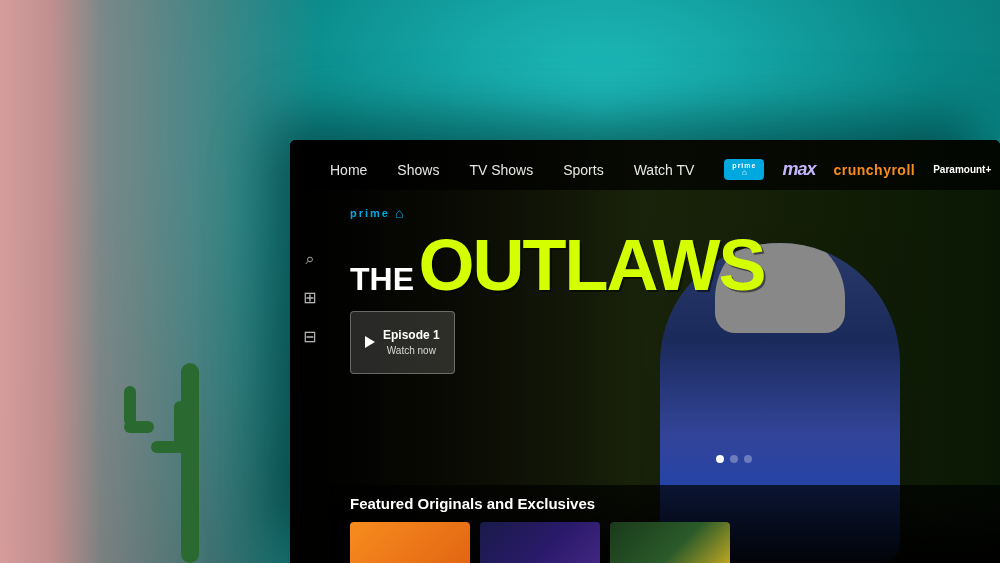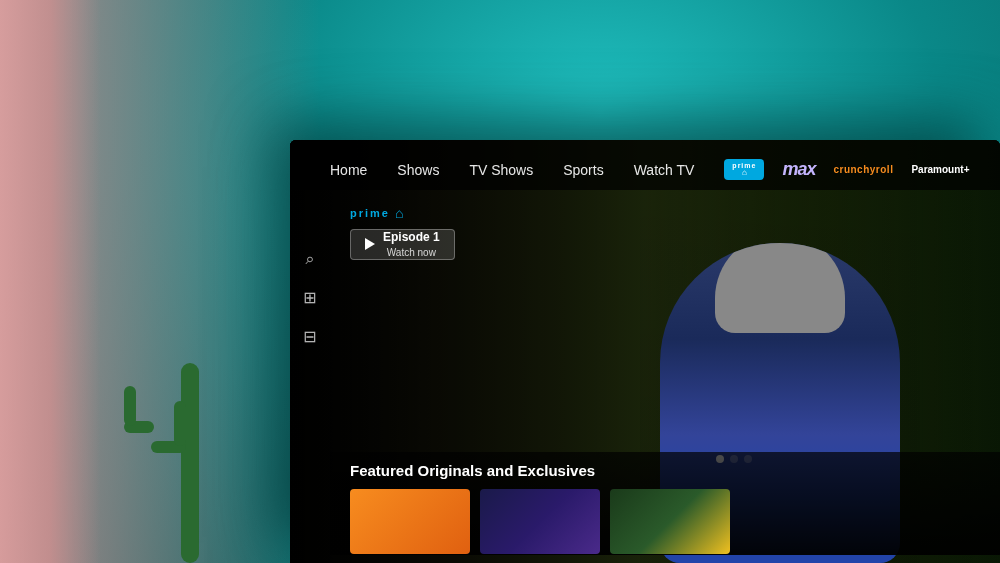--- a/index.html
+++ b/index.html
@@ -231,21 +231,21 @@
     .max-logo {
       color: #c4b5fd;
       font-size: 18px;
       font-weight: 900;
       font-style: italic;
       letter-spacing: -1px;
     }
 
     .crunchyroll-logo {
       color: #f78c1f;
-      font-size: 10px;
+      font-size: 14px;
       font-weight: bold;
       letter-spacing: 0.5px;
     }
 
     .paramount-logo {
       color: #fff;
       font-size: 10px;
       font-weight: 600;
     }
 
@@ -327,21 +327,21 @@
       letter-spacing: 0.5px;
     }
 
     .watch-button {
       display: flex;
       align-items: center;
       gap: 8px;
       background: rgba(255,255,255,0.15);
       border: 1px solid rgba(255,255,255,0.3);
       border-radius: 4px;
-      padding: 0 14px;
+      padding: 16px 14px;
       cursor: pointer;
       width: fit-content;
     }
 
     .play-icon {
       width: 0;
       height: 0;
       border-style: solid;
       border-width: 6px 0 6px 10px;
       border-color: transparent transparent transparent #fff;
@@ -381,24 +381,24 @@
       background: rgba(255,255,255,0.3);
     }
 
     .dot.active {
       background: #fff;
     }
 
     
     .bottom-section {
       position: absolute;
-      bottom: 8px;
+      bottom: 0;
       left: 40px;
       right: 0;
-      height: 103px;
+      height: 78px;
       background: linear-gradient(to top, rgba(0,0,0,0.95) 0%, rgba(0,0,0,0.7) 100%);
       z-index: 5;
       padding: 10px 0 0 20px;
     }
 
     .section-title {
       color: #fff;
       font-size: 15px;
       font-weight: bold;
       margin-bottom: 10px;
@@ -478,20 +478,24 @@
       <span class="sidebar-icon">⊞</span>
       <span class="sidebar-icon">⊟</span>
     </div>
 
     <div class="hero-content">
       <div class="prime-logo-small">
         <span class="prime-logo-text">prime</span>
         <span class="prime-logo-arrow">⌂</span>
       </div>
 
+      <div class="show-title">
+        <span class="the">THE</span>
+        <span class="outlaws">OUTLAWS</span>
+      </div>
 
 
       <div class="watch-button">
         <div class="play-icon"></div>
         <div class="watch-button-text">
           <div class="episode">Episode 1</div>
           <div class="watch-now">Watch now</div>
         </div>
       </div>
     </div>

